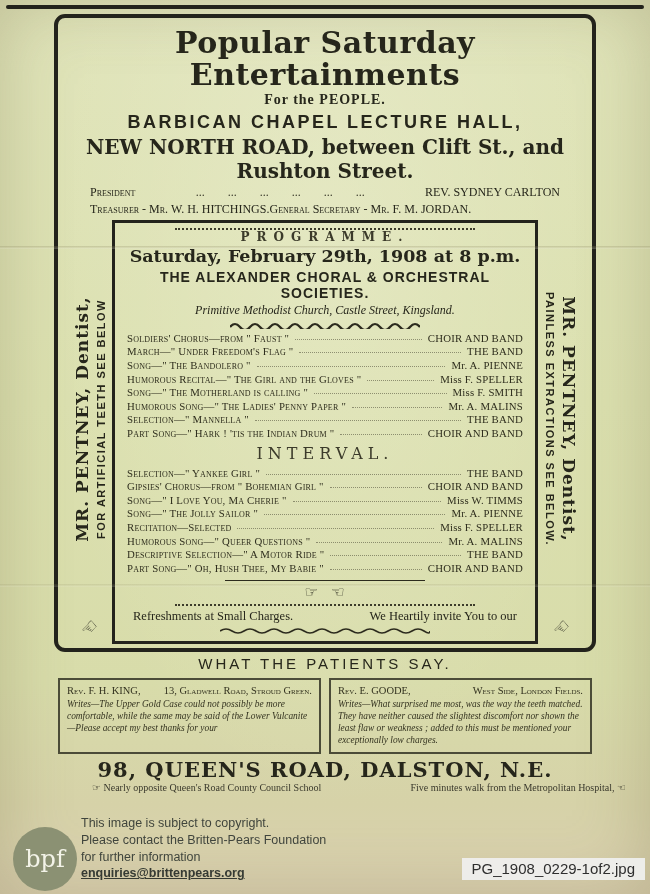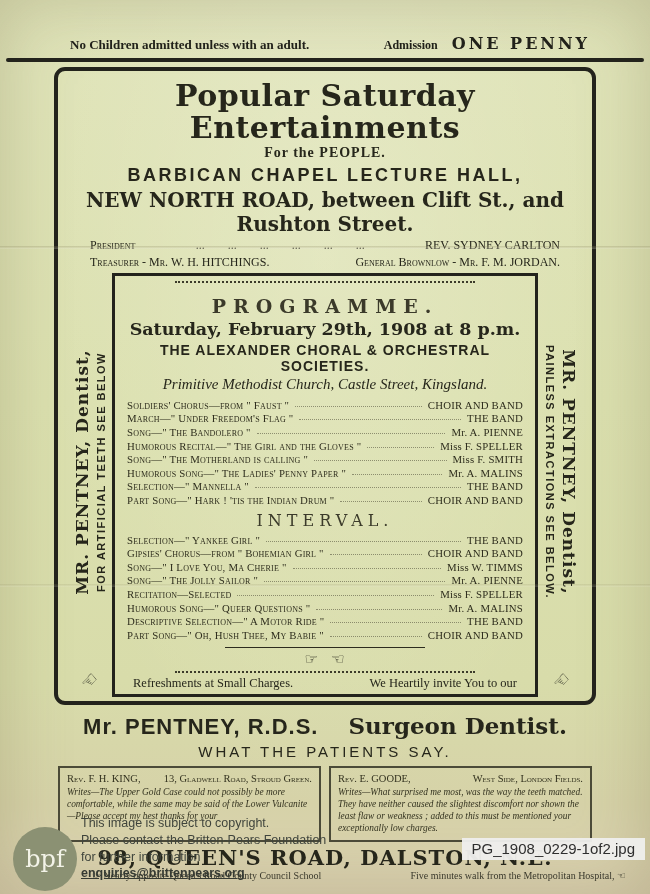--- a/index.html
+++ b/index.html
@@ -29,41 +29,41 @@
   .outer-box { margin:5px 54px 0; height:638px; border:4px solid #23231c; border-radius:11px;
     padding:4px 8px; display:flex; flex-direction:column; }
   .m-title { text-align:center; font-family:"DejaVu Serif", serif; font-weight:bold; font-size:30px;
     letter-spacing:0.5px; margin-top:5px; line-height:1.08; }
   .m-sub { text-align:center; font-weight:bold; font-size:14px; letter-spacing:1px; }
   .m-venue { text-align:center; font-family:"Liberation Sans", sans-serif; font-weight:bold; font-size:18px;
     letter-spacing:2.5px; margin-top:4px; }
   .m-addr { text-align:center; font-family:"DejaVu Serif", serif; font-weight:bold; font-size:20px; margin-top:2px; }
   .officer-row { display:flex; align-items:baseline; font-size:12px; font-variant:small-caps; padding:0 24px; margin-top:2px; }
   .officer-row .dots { flex:1; text-align:center; word-spacing:20px; overflow:hidden; white-space:nowrap; color:#3a392a; }
-  .officer-row.between { justify-content:space-between; }
+  .officer-row.between { }
   .officer-row.center { justify-content:center; }
 
   .prog-wrap { display:flex; flex:1; margin-top:3px; min-height:0; }
   .side-col { width:46px; position:relative; flex:none; }
   .side-rot { position:absolute; top:47%; left:50%; transform:translate(-50%,-50%) rotate(-90deg);
     text-align:center; white-space:nowrap; }
   .side-col.right .side-rot { transform:translate(-50%,-50%) rotate(90deg); }
   .side-big { font-family:"DejaVu Serif", serif; font-weight:bold; font-size:17px; letter-spacing:1px; }
   .side-small { font-family:"Liberation Sans", sans-serif; font-weight:bold; font-size:11px; letter-spacing:1.5px; margin-top:3px; }
   .side-hand { position:absolute; bottom:6px; left:50%; transform:translate(-50%,0) rotate(-45deg);
     font-family:"DejaVu Sans", sans-serif; font-size:18px; color:#22221a; }
 
   .inner-box { flex:1; border:3px solid #23231c; padding:2px 12px 4px; display:flex; flex-direction:column; overflow:hidden; }
   .dotted-div { border-top:2px dotted #3c3b2a; width:76%; margin:3px auto 0; }
-  .prog-heading { text-align:center; font-family:"DejaVu Serif", serif; font-weight:bold; font-size:19px;
-    letter-spacing:7px; margin-top:12px; color:#3b3a2a; }
+  .prog-heading { text-align:center; font-family:"DejaVu Serif", serif; font-weight:bold; font-size:12px;
+    letter-spacing:7px; margin-top:0; color:#3b3a2a; }
   .date-line { text-align:center; font-family:"DejaVu Serif", serif; font-weight:bold; font-size:17.5px; margin-top:2px; }
   .societies { text-align:center; font-family:"Liberation Sans", sans-serif; font-weight:bold; font-size:14px;
     letter-spacing:1px; margin-top:3px; }
-  .church { text-align:center; font-style:italic; font-size:15px; margin-top:2px; }
+  .church { text-align:center; font-style:italic; font-size:12px; margin-top:2px; }
   .cond-row { display:flex; justify-content:center; gap:20px; font-size:11px; font-variant:small-caps; margin-top:2px; }
   .squiggle { display:block; margin:3px auto 0; }
 
   .prog-list { margin-top:3px; }
   .prog-row { display:flex; align-items:baseline; font-size:10.8px; line-height:1.26; letter-spacing:0.2px; color:#2e2d1d; }
   .prog-row .work { white-space:nowrap; font-variant:small-caps; }
   .prog-row .leader { flex:1; margin:0 6px; min-width:8px; border-bottom:1.5px dotted rgba(60,58,40,0.50); transform:translateY(-2px); }
   .prog-row .perf { white-space:nowrap; }
   .interval { text-align:center; font-family:"DejaVu Serif", serif; font-weight:normal; font-size:16px;
     letter-spacing:5px; color:#3b3a2a; margin:3px 0 1px; }
@@ -89,53 +89,46 @@
   .under-row { display:flex; justify-content:space-between; padding:0 24px 0 92px; font-size:10px; color:#3a392c; }
   .small-hand { font-family:"DejaVu Sans", sans-serif; font-size:10px; }
 
   
   .bpf-badge { position:absolute; left:13px; top:827px; width:64px; height:64px; border-radius:50%;
     background:#8b9173; display:flex; align-items:center; justify-content:center;
     color:#f3f3e8; font-family:"DejaVu Serif", serif; font-size:24px; }
   .copyright { position:absolute; left:81px; top:815px; font-family:"Liberation Sans", sans-serif;
     font-size:12.5px; color:#3f443c; line-height:1.34; }
   .copyright .email { font-weight:bold; text-decoration:underline; color:#353a33; cursor:pointer; }
-  .filename { position:absolute; right:5px; top:838px; background:rgba(238,238,236,0.96); color:#2e2e2e;
+  .filename { position:absolute; right:5px; top:858px; background:rgba(238,238,236,0.96); color:#2e2e2e;
     font-family:"Liberation Sans", sans-serif; font-size:15px; padding:2px 10px 3px; }
 </style>
 </head>
 <body>
 
 <div class="page">
   <div class="crease-h1"></div>
   <div class="crease-h2"></div>
 
-  <div class="top-strip">
-    <span>No Children admitted unless with an adult.</span>
-    <span class="admission">
-      <span class="admission-label">Admission</span>
-      <span class="admission-value">ONE PENNY</span>
-    </span>
-  </div>
   <div class="top-rule"></div>
 
   <div class="outer-box">
     <div class="m-title">Popular Saturday Entertainments</div>
     <div class="m-sub">For the PEOPLE.</div>
     <div class="m-venue">BARBICAN CHAPEL LECTURE HALL,</div>
     <div class="m-addr">NEW NORTH ROAD, between Clift St., and Rushton Street.</div>
 
     <div class="officer-row">
       <span>President</span>
       <span class="dots">... ... ... ... ... ...</span>
       <span>REV. SYDNEY CARLTON</span>
     </div>
     <div class="officer-row between">
       <span>Treasurer - Mr. W. H. HITCHINGS.</span>
-      <span>General Brownlow - Mr. F. M. JORDAN.</span>
+      <span>General Secretary - Mr. F. M. JORDAN.</span>
     </div>
 
     <div class="prog-wrap">
       <div class="side-col">
         <div class="side-rot">
           <div class="side-big">MR. PENTNEY, Dentist,</div>
           <div class="side-small">FOR ARTIFICIAL TEETH SEE BELOW</div>
         </div>
         <span class="side-hand">☜</span>
       </div>
@@ -276,24 +269,20 @@
       <div class="side-col right">
         <div class="side-rot">
           <div class="side-big">MR. PENTNEY, Dentist,</div>
           <div class="side-small">PAINLESS EXTRACTIONS SEE BELOW.</div>
         </div>
         <span class="side-hand">☜</span>
       </div>
     </div>
   </div>
 
-  <div class="pentney-line">
-    <span class="pentney-name">Mr. PENTNEY, R.D.S.</span>
-    <span class="pentney-title">Surgeon Dentist.</span>
-  </div>
   <div class="patients">WHAT THE PATIENTS SAY.</div>
 
   <div class="testimonials">
     <div class="tbox">
       <div class="tbox-head">
         <span>Rev. F. H. KING,</span>
         <span>13, Gladwell Road, Stroud Green.</span>
       </div>
       <div>Writes—The Upper Gold Case could not possibly be more comfortable, while the same may be said of the Lower Vulcanite—Please accept my best thanks for your</div>
     </div>

